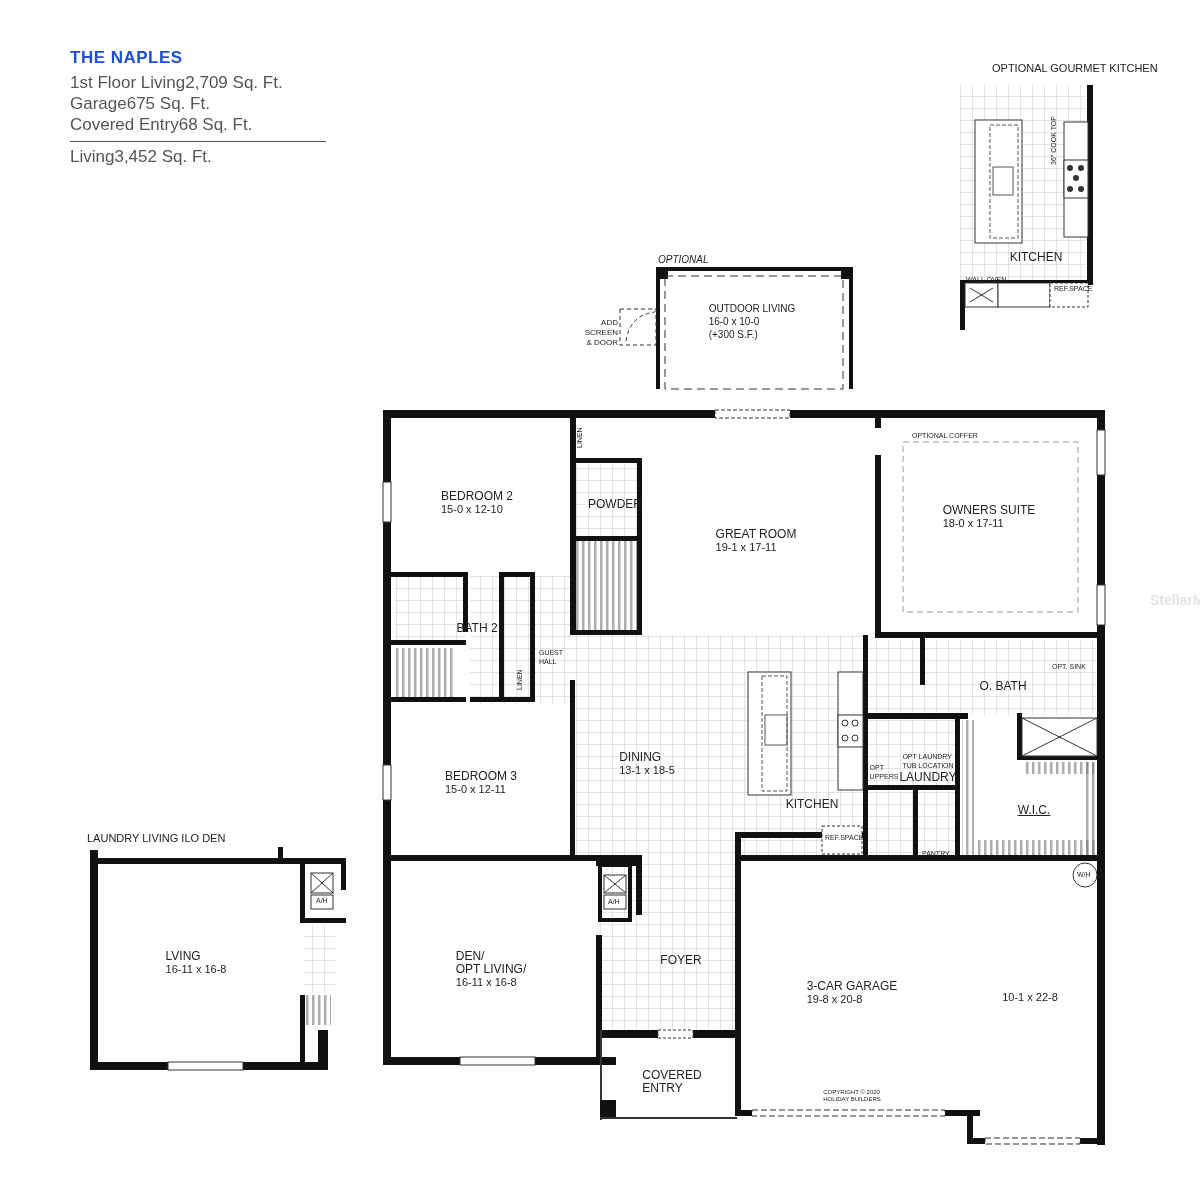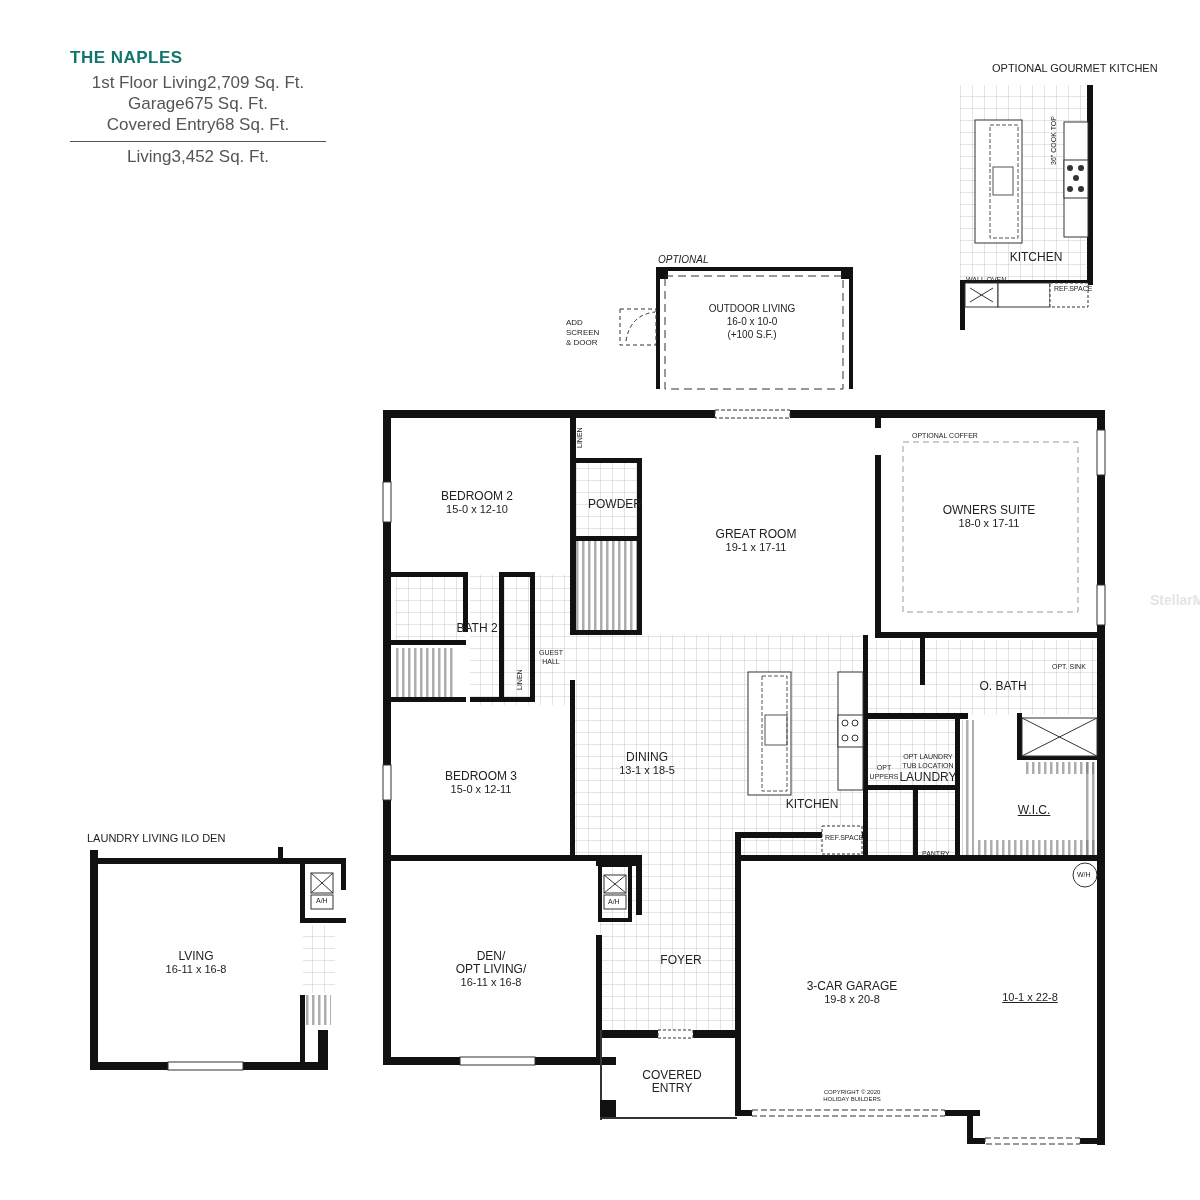--- a/index.html
+++ b/index.html
@@ -1,22 +1,22 @@
 <!DOCTYPE html>
 <html><head>
 <meta charset="utf-8">
 <style>
   html,body{margin:0;padding:0;background:#fff;}
   body{width:1200px;height:1200px;position:relative;overflow:hidden;font-family:"Liberation Sans",sans-serif;color:#222;}
   .abs{position:absolute;}
   .title-block{left:70px;top:48px;width:256px;}
-  .tb-title{font-weight:bold;font-size:17px;letter-spacing:0.5px;color:#0f766e;margin-bottom:4px;}
-  .tb-row{display:flex;justify-content:center;font-size:17px;color:#555;line-height:21px;}
+  .tb-title{font-weight:bold;font-size:17px;letter-spacing:0.5px;color:#1d4ed8;margin-bottom:4px;}
+  .tb-row{display:flex;justify-content:flex-start;font-size:17px;color:#555;line-height:21px;}
   .tb-rule{border-top:1.5px solid #555;margin:6px 0 4px 0;}
-  .lbl{position:absolute;font-size:12px;text-align:center;line-height:13px;color:#222;transform:translateX(-50%);white-space:nowrap;}
+  .lbl{position:absolute;font-size:12px;line-height:13px;color:#222;transform:translateX(-50%);white-space:nowrap;}
   .lbl .dim{display:block;font-size:11px;}
   .tiny{font-size:7px;}
   svg{position:absolute;left:0;top:0;}
   .watermark{position:absolute;left:1150px;top:592px;font-size:14px;color:#e4e4e4;font-weight:bold;}
 </style>
 </head>
 <body>
 
 <div class="abs title-block">
   <div class="tb-title">THE NAPLES</div>
@@ -202,23 +202,23 @@
 <div class="abs" style="left:992px;top:62px;font-size:11px;">OPTIONAL GOURMET KITCHEN</div>
 <div class="lbl" style="left:1036px;top:251px;">KITCHEN</div>
 <div class="abs tiny" style="left:1050px;top:165px;transform:rotate(-90deg);transform-origin:left top;">36" COOK TOP</div>
 <div class="abs tiny" style="left:966px;top:276px;">WALL OVEN</div>
 <div class="abs tiny" style="left:1054px;top:285px;">REF.SPACE</div>
 
 <div class="abs" style="left:658px;top:254px;font-size:10px;font-style:italic;">OPTIONAL</div>
 <div class="lbl" style="left:752px;top:302px;font-size:10px;">
   <span>OUTDOOR LIVING</span>
   <span class="dim" style="font-size:10px">16-0 x 10-0</span>
-  <span class="dim" style="font-size:10px">(+100 S.F.)</span>
+  <span class="dim" style="font-size:10px">(+300 S.F.)</span>
 </div>
-<div class="abs" style="left:566px;top:318px;font-size:8px;text-align:left;width:52px;line-height:10px;">
+<div class="abs" style="left:566px;top:318px;font-size:8px;text-align:right;width:52px;line-height:10px;">
   <span>ADD SCREEN</span><br>
   <span>&amp; DOOR</span>
 </div>
 
 <div class="lbl" style="left:477px;top:482px;margin-top:8px;"><span>BEDROOM 2</span><span class="dim">15-0 x 12-10</span></div>
 <div class="lbl" style="left:756px;top:504px;margin-top:24px;"><span>GREAT ROOM</span><span class="dim">19-1 x 17-11</span></div>
 <div class="lbl" style="left:989px;top:504px;"><span>OWNERS SUITE</span><span class="dim">18-0 x 17-11</span></div>
 <div class="abs tiny" style="left:912px;top:432px;">OPTIONAL COFFER</div>
 <div class="lbl" style="left:615px;top:498px;">POWDER</div>
 <div class="abs tiny" style="left:576px;top:448px;transform:rotate(-90deg);transform-origin:left top;">LINEN</div>
@@ -234,21 +234,21 @@
 <div class="lbl tiny" style="left:884px;top:763px;line-height:9px;"><span>OPT</span><br><span>UPPERS</span></div>
 <div class="lbl tiny" style="left:928px;top:752px;line-height:9px;"><span>OPT LAUNDRY</span><br><span>TUB LOCATION</span></div>
 <div class="lbl" style="left:928px;top:771px;">LAUNDRY</div>
 <div class="lbl" style="left:1034px;top:804px;text-decoration:underline;">W.I.C.</div>
 <div class="abs tiny" style="left:922px;top:850px;">PANTRY</div>
 <div class="lbl" style="left:491px;top:950px;"><span>DEN/</span><span class="dim" style="font-size:12px">OPT LIVING/</span><span class="dim">16-11 x 16-8</span></div>
 <div class="abs tiny" style="left:608px;top:898px;">A/H</div>
 <div class="lbl" style="left:681px;top:954px;">FOYER</div>
 <div class="lbl" style="left:672px;top:1069px;"><span>COVERED</span><span class="dim" style="font-size:12px">ENTRY</span></div>
 <div class="lbl" style="left:852px;top:980px;"><span>3-CAR GARAGE</span><span class="dim">19-8 x 20-8</span></div>
-<div class="lbl" style="left:1030px;top:991px;font-size:11px;text-decoration:underline;">10-1 x 22-8</div>
+<div class="lbl" style="left:1030px;top:991px;font-size:11px;">10-1 x 22-8</div>
 <div class="abs tiny" style="left:1077px;top:871px;">W/H</div>
 <div class="lbl" style="left:852px;top:1089px;font-size:6px;line-height:7px;"><span>COPYRIGHT © 2020</span><br><span>HOLIDAY BUILDERS</span></div>
 
 <div class="abs" style="left:87px;top:832px;font-size:11px;">LAUNDRY LIVING ILO DEN</div>
 <div class="lbl" style="left:196px;top:950px;"><span>LVING</span><span class="dim">16-11 x 16-8</span></div>
 <div class="abs tiny" style="left:316px;top:897px;">A/H</div>
 
 <div class="watermark">StellarMLS</div>
 
 </body></html>

